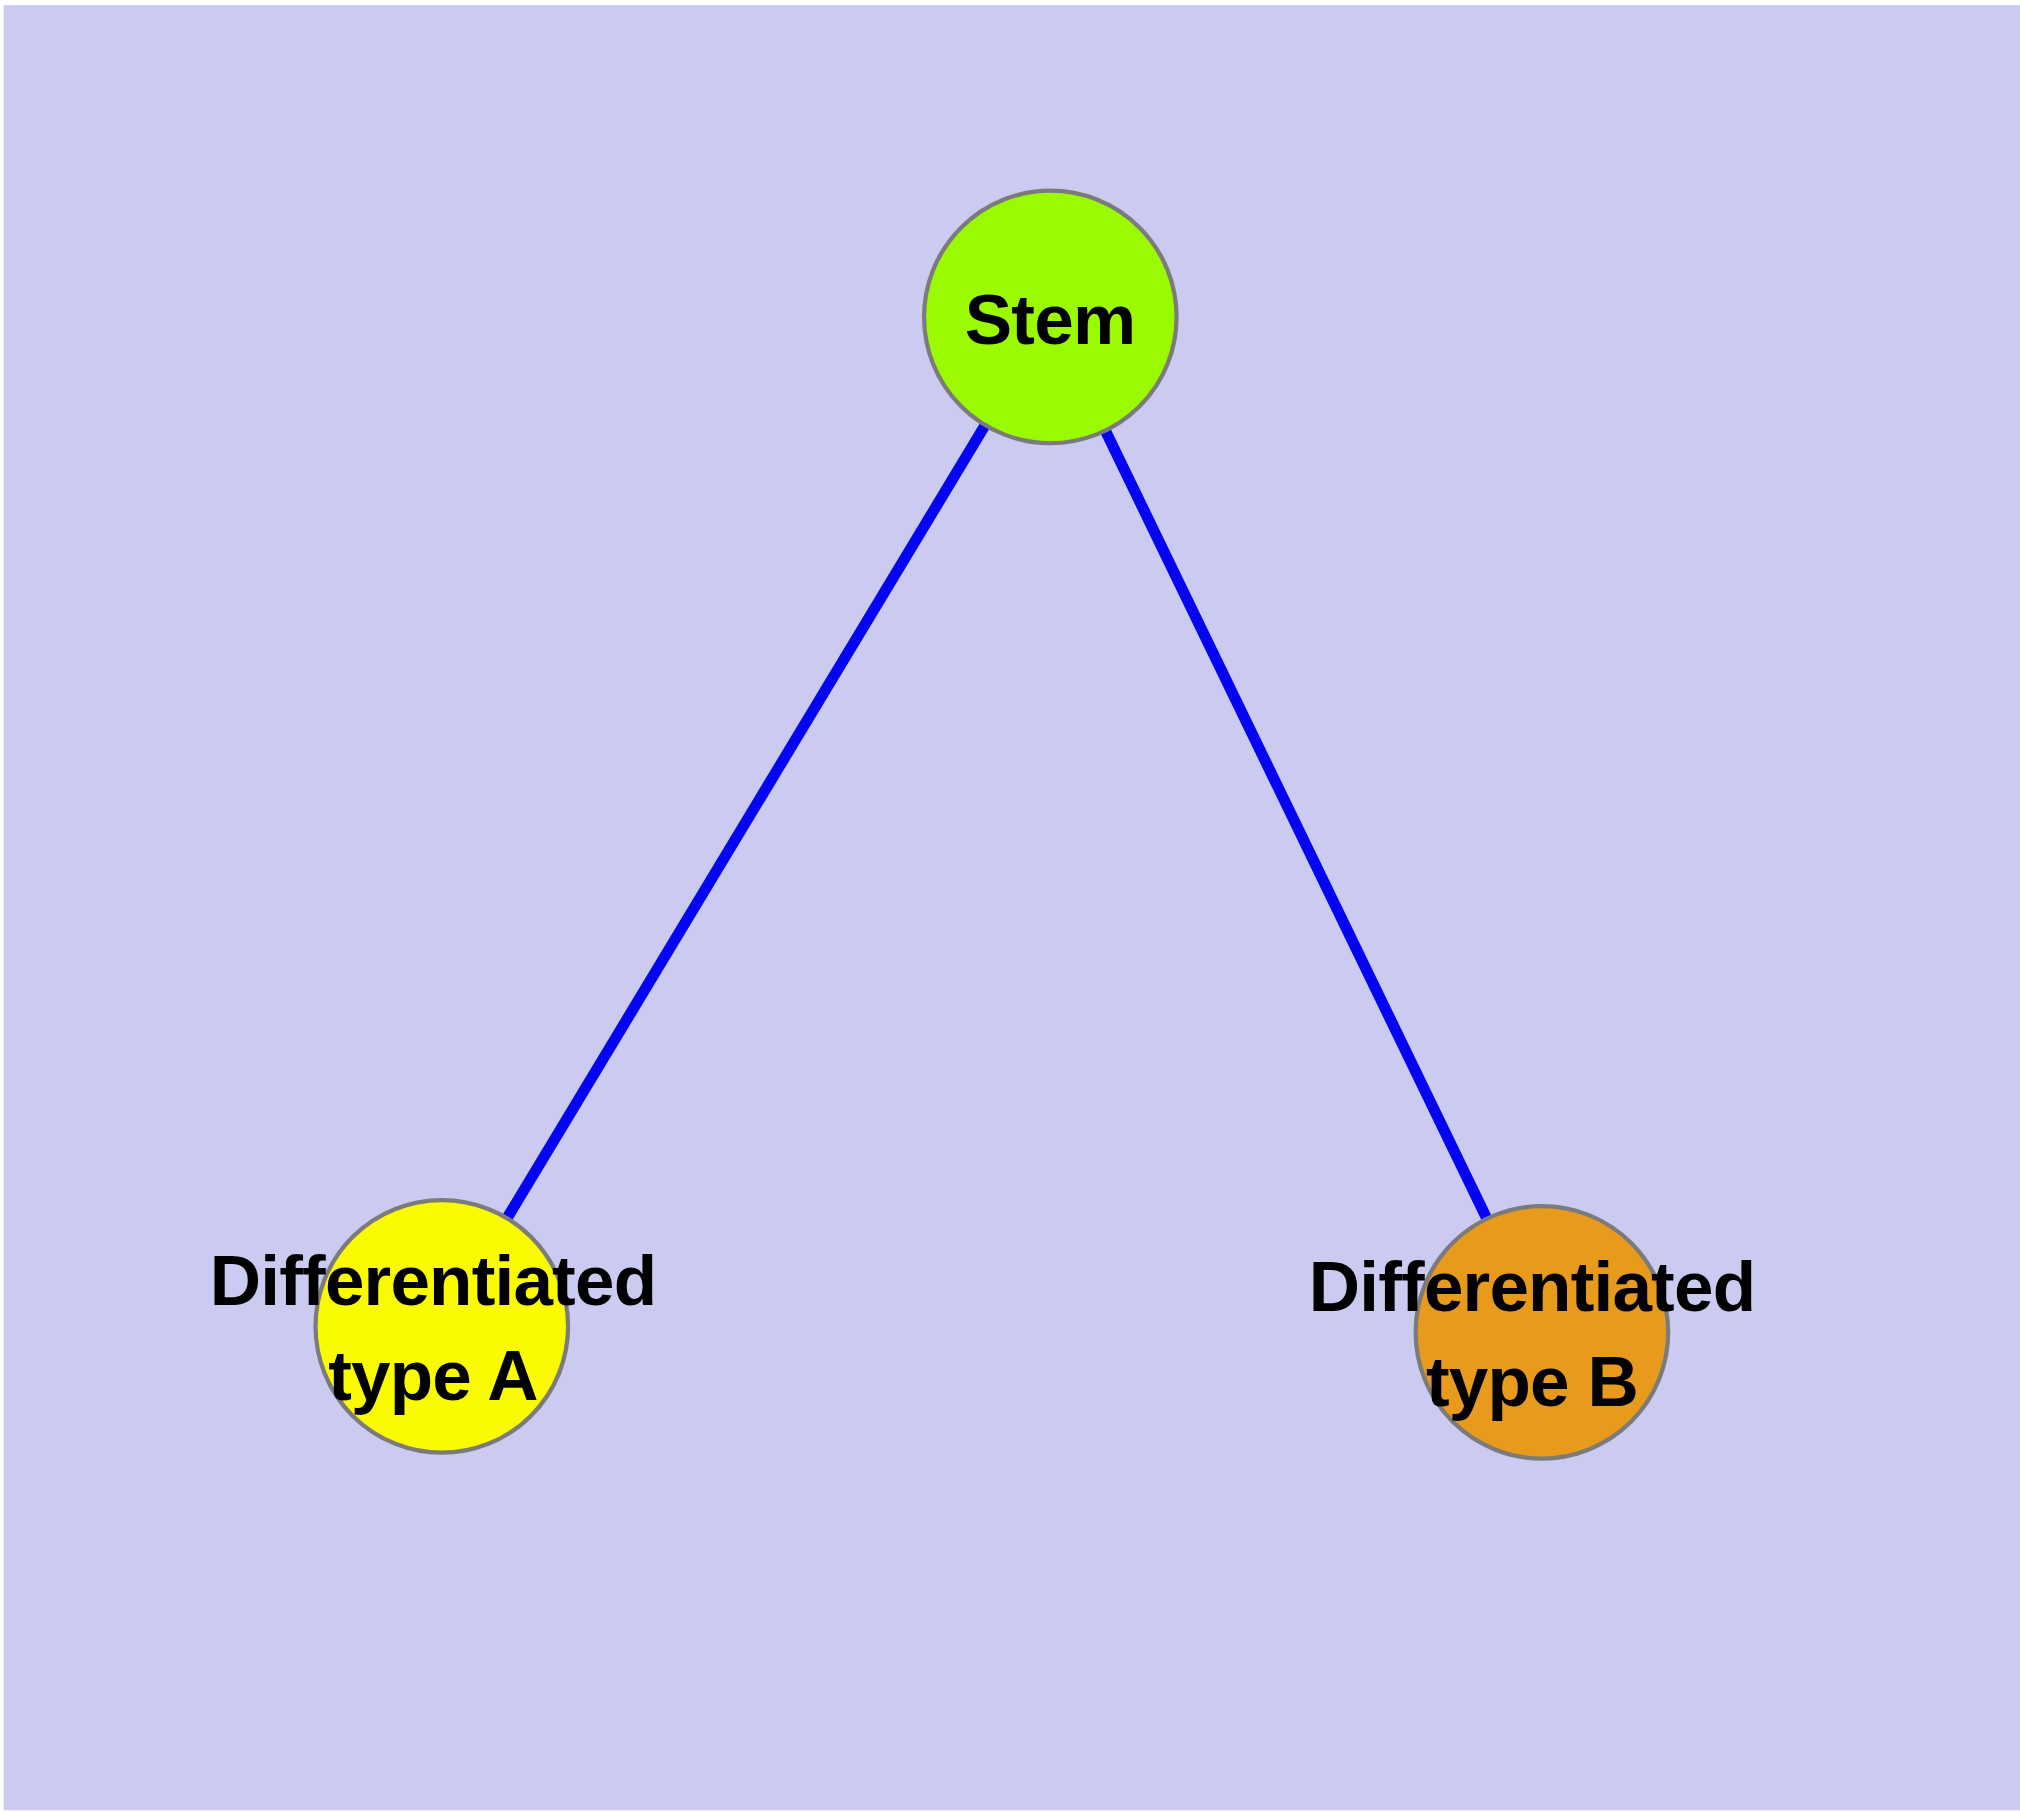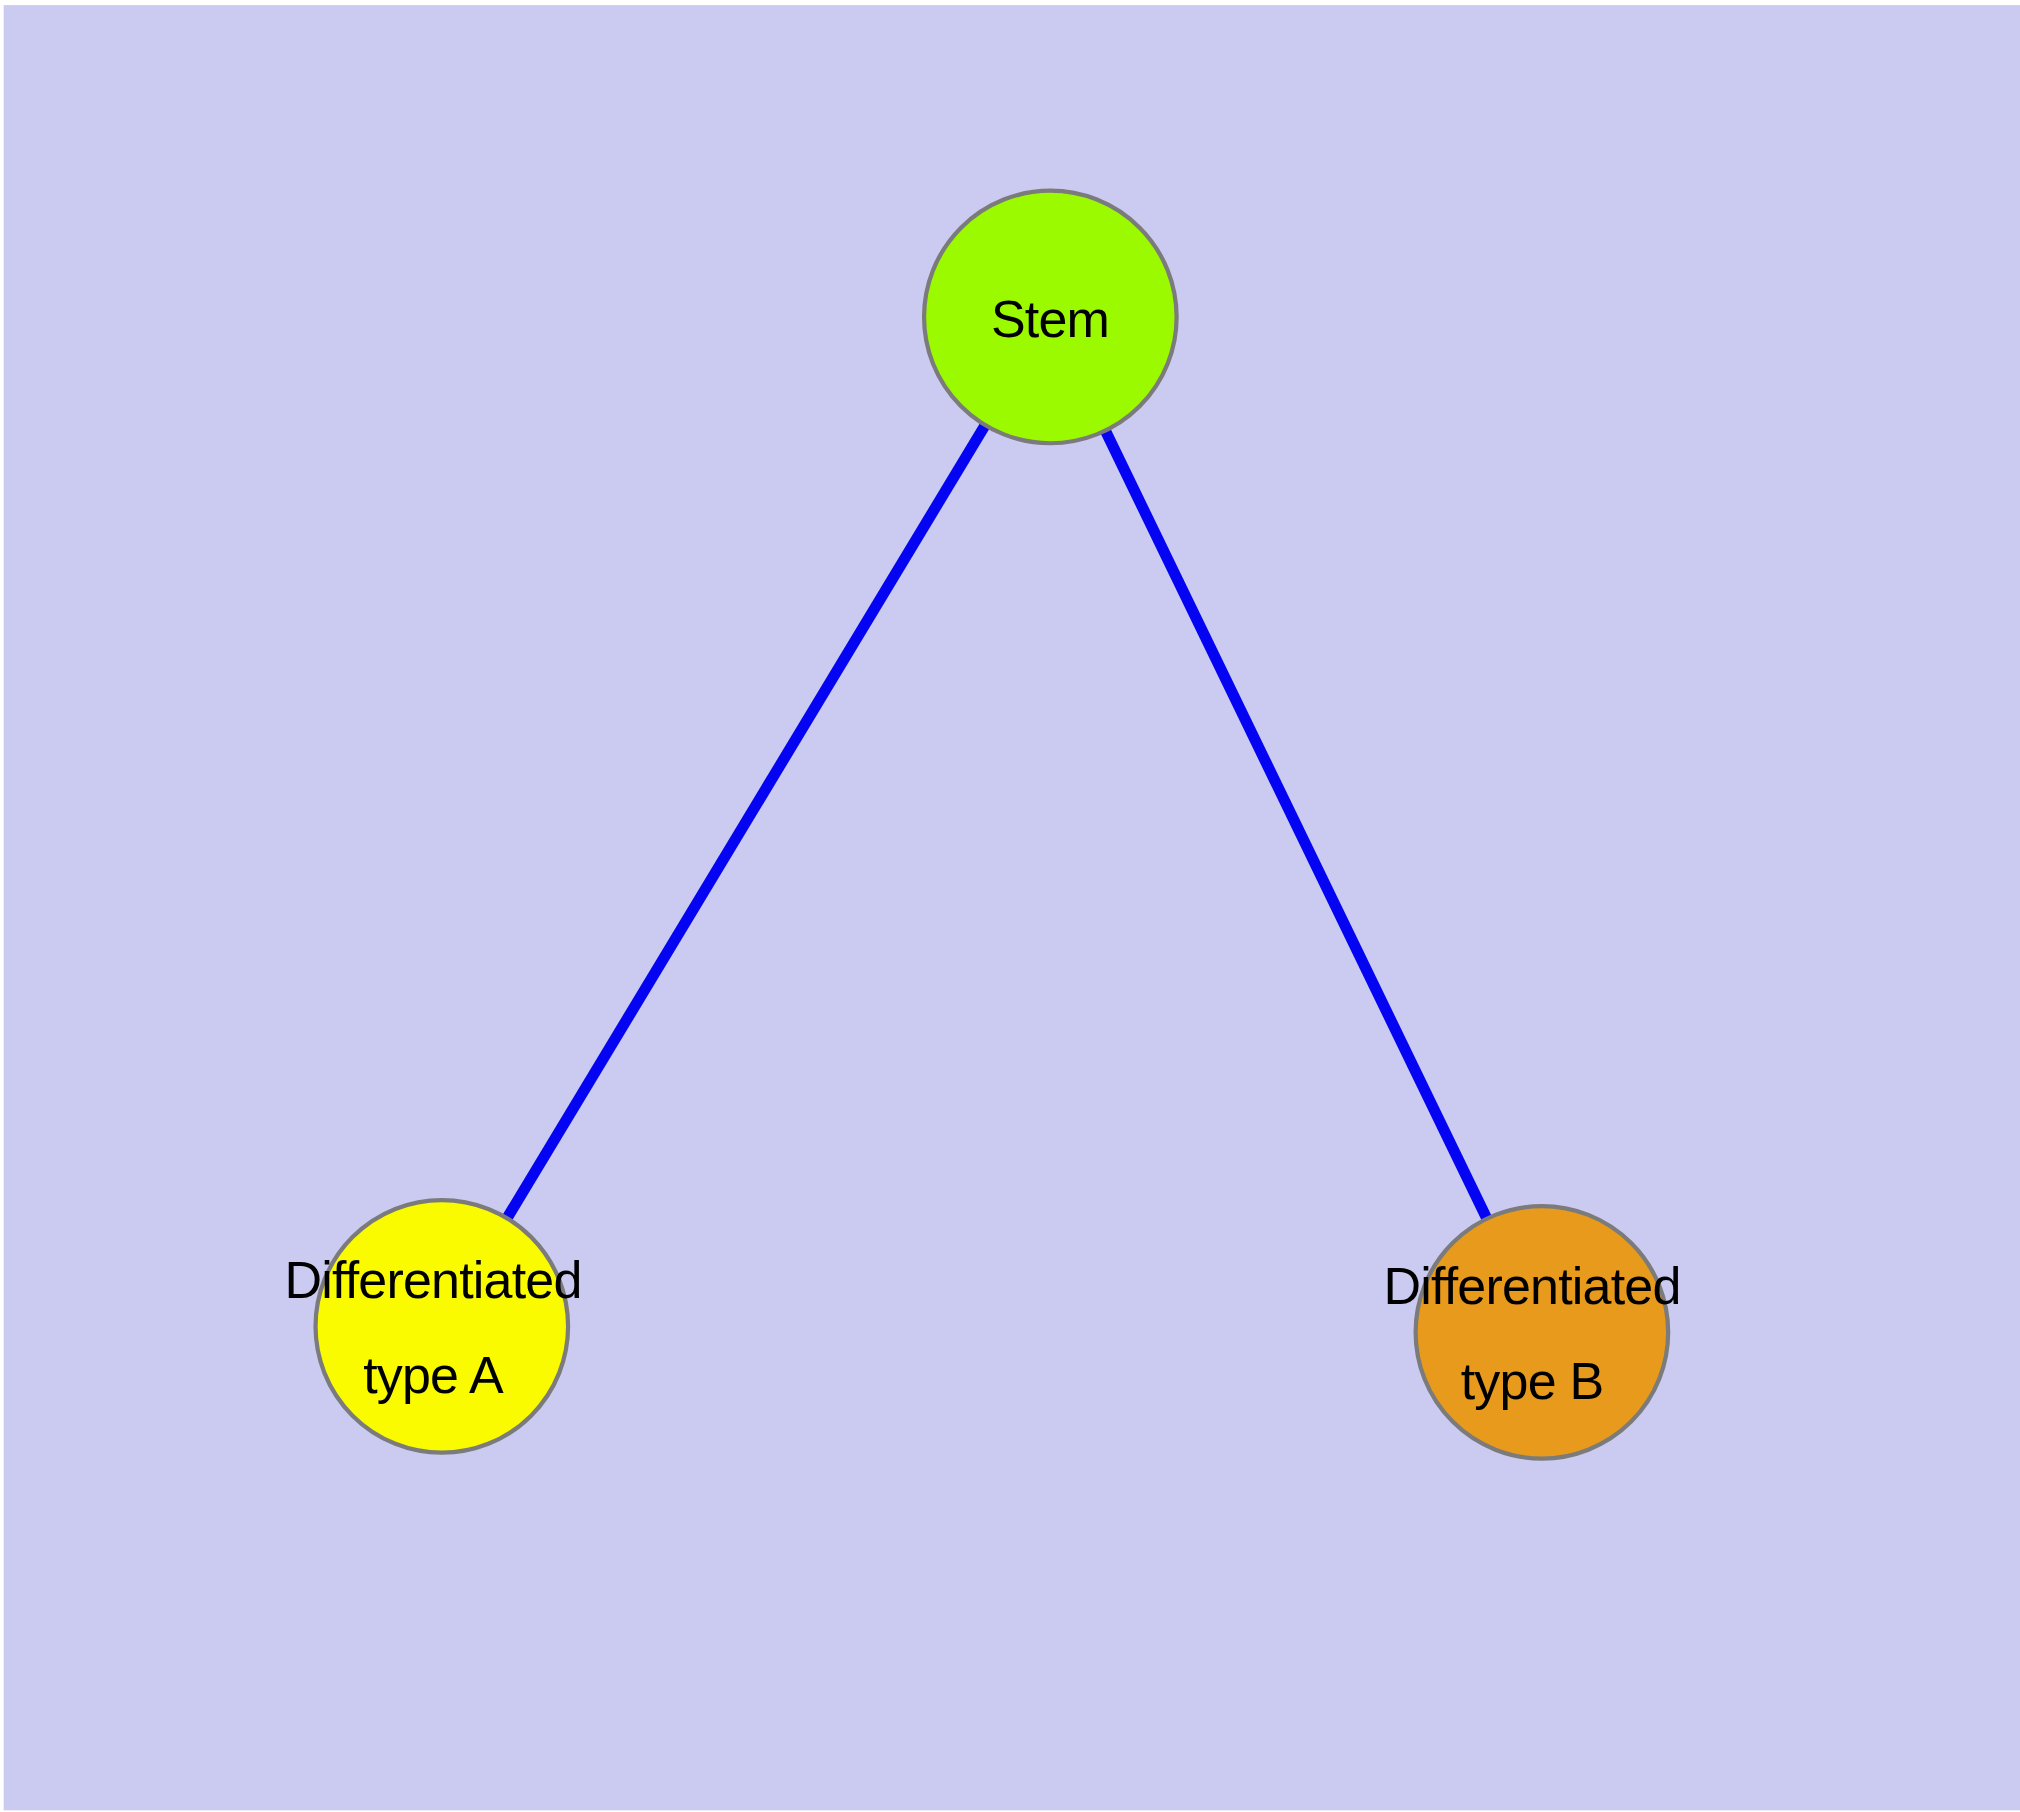--- a/index.html
+++ b/index.html
@@ -19,22 +19,22 @@
     position: absolute;
     left: 0;
     top: 0;
     width: 2021px;
     height: 1812px;
     display: block;
   }
   .node-label {
     position: absolute;
     transform: translate(-50%, -50%);
-    font-weight: normal;
-    font-size: 52px;
+    font-weight: bold;
+    font-size: 71px;
     line-height: 95px;
     color: #000000;
     text-align: center;
     white-space: pre-line;
     letter-spacing: -0.8px;
   }
   .label-stem   { left: 1050px; top: 319px; }
   .label-type-a { left: 433px;  top: 1328px; }
   .label-type-b { left: 1532px; top: 1334px; }
 </style>

